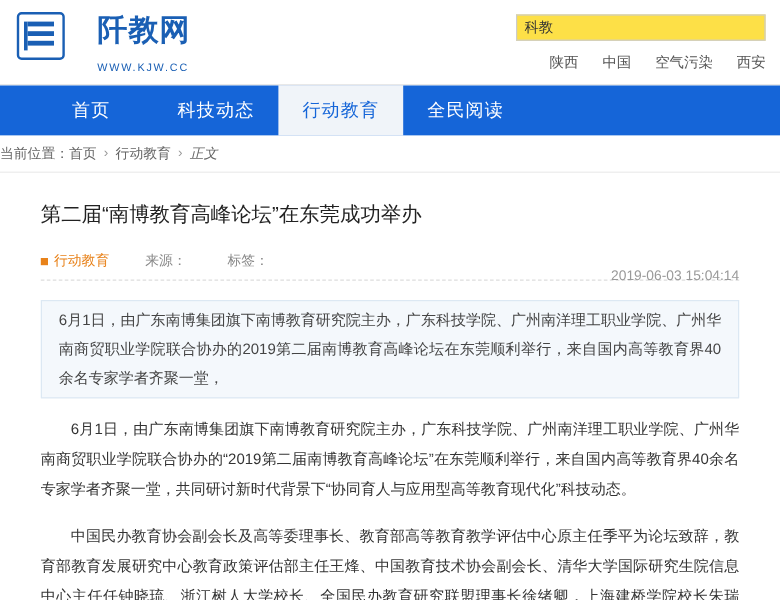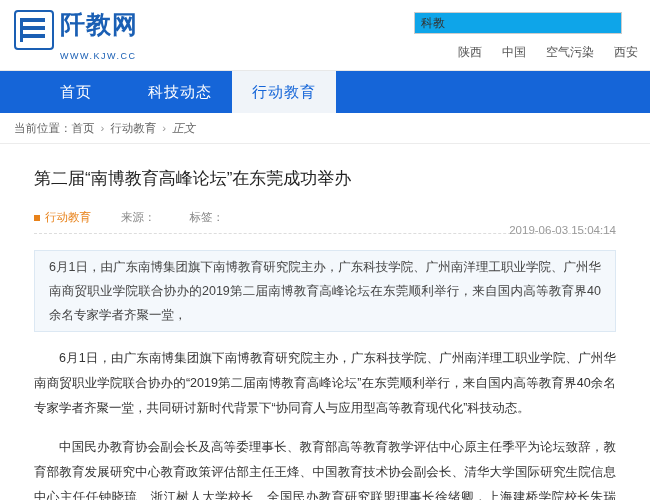--- a/index.html
+++ b/index.html
@@ -22,20 +22,21 @@
     height: 70px;
     background: #ffffff;
     border-bottom: 1px solid #e8e8e8;
   }
   .logo-wrap {
     position: absolute;
     left: 14px;
     top: 10px;
     display: flex;
     align-items: flex-start;
+    gap: 21px;
   }
   .logo-mark {
     width: 40px;
     height: 40px;
     border: 2px solid #1a5fb4;
     border-radius: 4px;
     box-sizing: border-box;
     position: relative;
     background: #ffffff;
   }
@@ -73,26 +74,26 @@
   .logo-url {
     font-size: 9px;
     color: #1a5fb4;
     letter-spacing: 1.5px;
     line-height: 12px;
     margin-top: 12px;
   }
 
   .search-box {
     position: absolute;
-    right: 28px;
+    right: 12px;
     top: 12px;
     width: 208px;
     height: 22px;
     border: 1px solid #cccccc;
-    background: #0ea5e9;
+    background: #fde047;
     box-sizing: border-box;
   }
   .search-box input {
     border: none;
     outline: none;
     width: 100%;
     height: 100%;
     box-sizing: border-box;
     padding: 0 6px;
     font-size: 12px;
@@ -139,21 +140,20 @@
     color: #1565d8;
   }
 
   
   .breadcrumb-bar {
     height: 30px;
     background: #ffffff;
     border-bottom: 1px solid #ececec;
     display: flex;
     align-items: center;
-    padding-left: 14px;
     font-size: 11.5px;
     color: #666666;
   }
   .breadcrumb-bar .sep {
     margin: 0 6px;
     color: #999999;
   }
   .breadcrumb-bar .crumb {
     color: #666666;
     cursor: pointer;
@@ -251,20 +251,21 @@
     <span>中国</span>
     <span>空气污染</span>
     <span>西安</span>
   </div>
 </div>
 
 <div class="nav">
   <div class="nav-item">首页</div>
   <div class="nav-item">科技动态</div>
   <div class="nav-item active">行动教育</div>
+  <div class="nav-item">全民阅读</div>
 </div>
 
 <div class="breadcrumb-bar">
   <span>当前位置：</span>
   <span class="crumb">首页</span>
   <span class="sep">›</span>
   <span class="crumb">行动教育</span>
   <span class="sep">›</span>
   <span class="crumb current">正文</span>
 </div>

